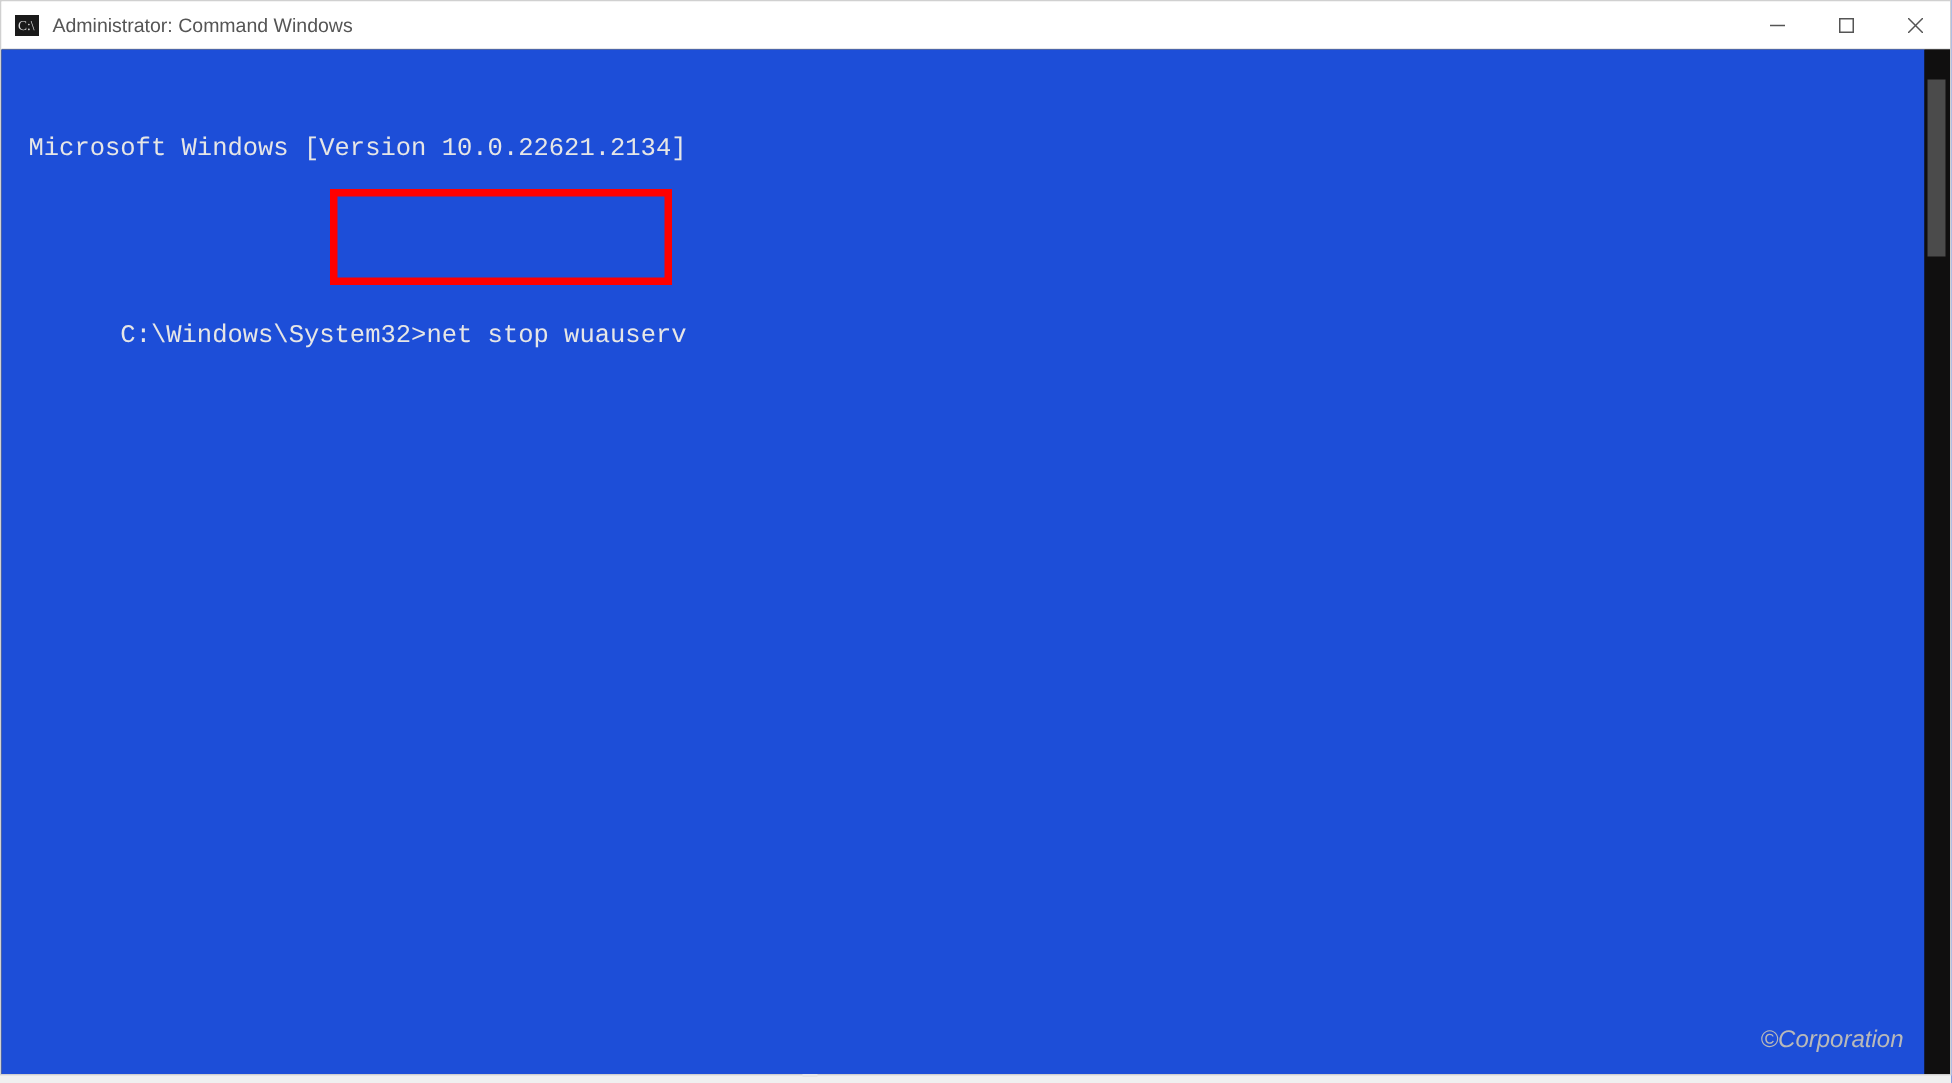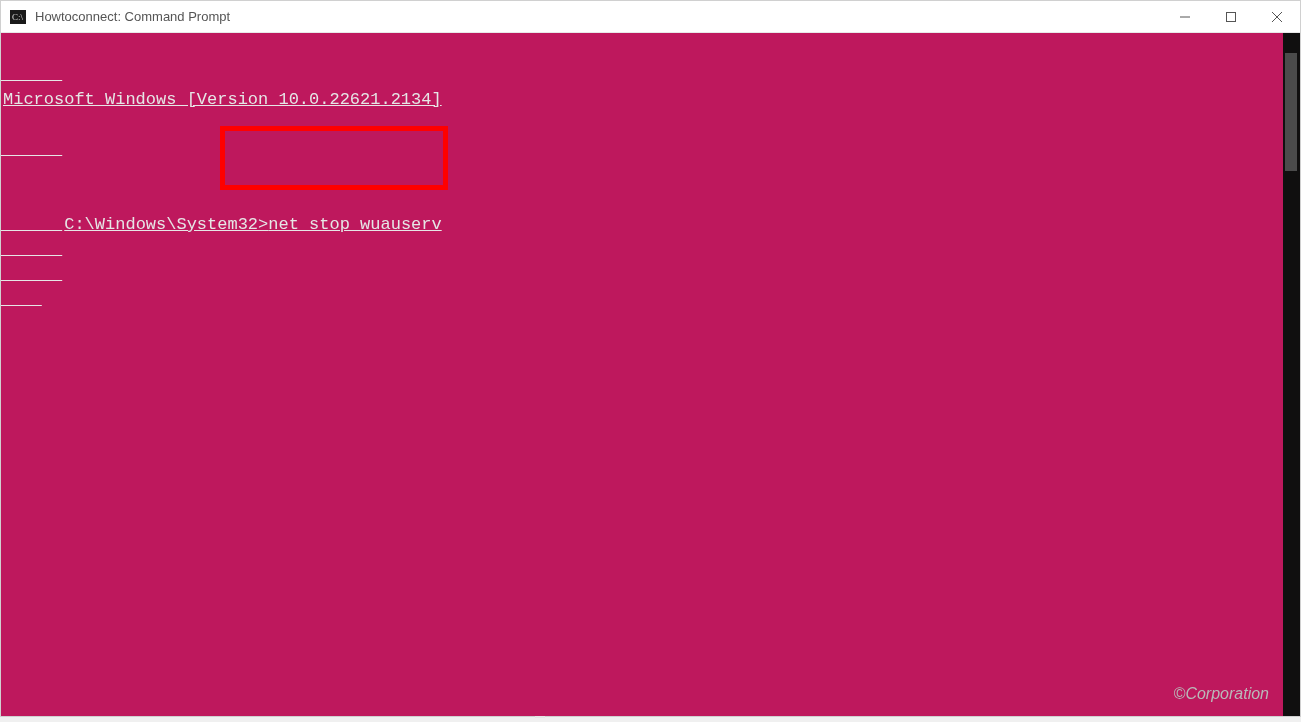--- a/index.html
+++ b/index.html
@@ -58,29 +58,28 @@
       cursor: pointer;
     }
     .terminal-wrap {
       flex: 1;
       display: flex;
       background: #0a0a0a;
       position: relative;
     }
     .terminal {
       flex: 1;
-      background: #be185d;
+      background: #1d4ed8;
       color: #e6e6e6;
       font-family: "Consolas", "Courier New", monospace;
       font-size: 17px;
       line-height: 25px;
-      padding: 4px 0 0 0;
+      padding: 4px 0 0 16px;
       white-space: pre;
       position: relative;
-      text-decoration: underline;
     }
     .terminal-line {
       display: block;
       padding-left: 2px;
     }
     .prompt-line {
       position: relative;
       padding-left: 2px;
     }
     .highlight-box {
@@ -132,21 +131,21 @@
 <body>
 
 <div class="window">
   <div class="titlebar">
     <span class="titlebar-icon">
       <svg width="16" height="14" viewBox="0 0 16 14">
         <rect x="0" y="0" width="16" height="14" fill="#1a1a1a"></rect>
         <text x="2" y="10" font-size="9" font-family="Consolas" fill="#ddd">C:\</text>
       </svg>
     </span>
-    <span class="titlebar-title">Howtoconnect: Command Prompt</span>
+    <span class="titlebar-title">Administrator: Command Windows</span>
     <div class="titlebar-controls">
       <div class="titlebar-btn">
         <svg width="10" height="10" viewBox="0 0 10 10">
             <line x1="0" y1="5" x2="10" y2="5" stroke="#555" stroke-width="1"></line>
           </svg>
       </div>
       <div class="titlebar-btn">
         <svg width="10" height="10" viewBox="0 0 10 10">
             <rect x="0.5" y="0.5" width="9" height="9" fill="none" stroke="#555" stroke-width="1"></rect>
           </svg>

